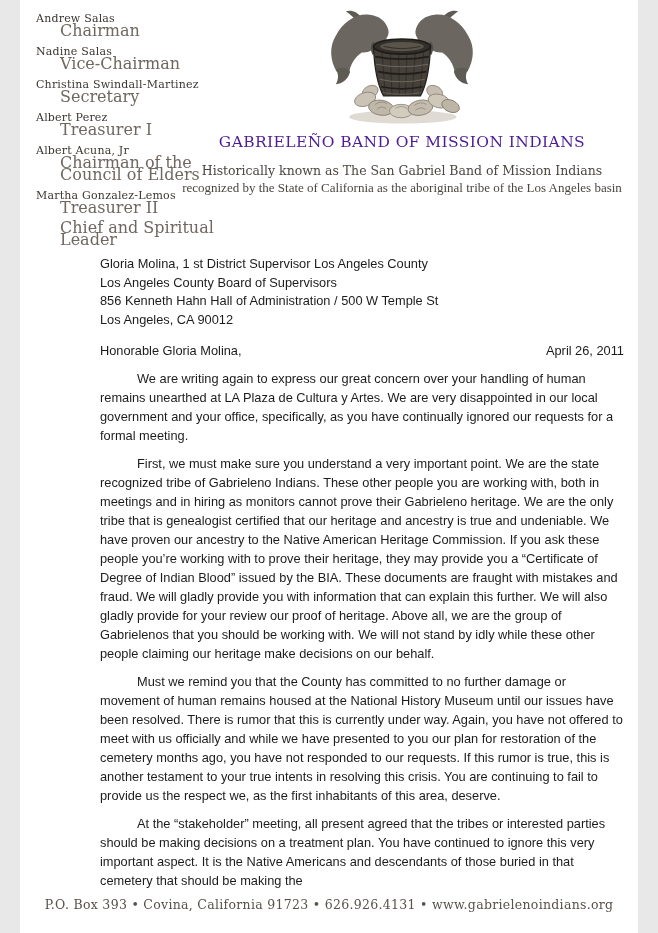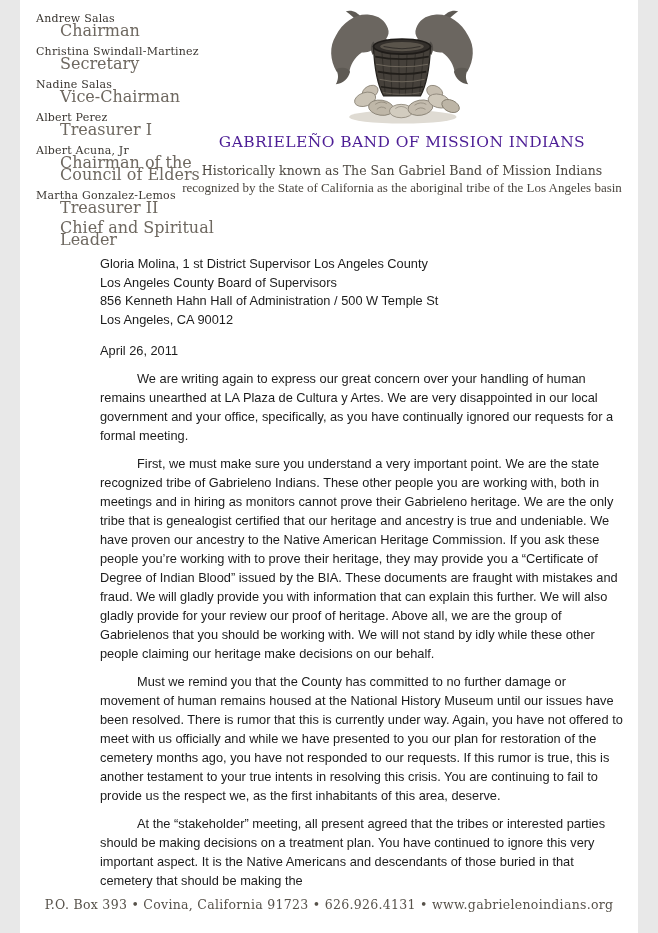--- a/index.html
+++ b/index.html
@@ -107,26 +107,26 @@
 <body>
 
 <div class="page">
 
   <aside class="officers">
     <div class="officer">
       <div class="officer-name">Andrew Salas</div>
       <div class="officer-title">Chairman</div>
     </div>
     <div class="officer">
+      <div class="officer-name">Nadine Salas</div>
+      <div class="officer-title">Vice-Chairman</div>
+    </div>
+    <div class="officer">
       <div class="officer-name">Christina Swindall-Martinez</div>
       <div class="officer-title">Secretary</div>
-    </div>
-    <div class="officer">
-      <div class="officer-name">Nadine Salas</div>
-      <div class="officer-title">Vice-Chairman</div>
     </div>
     <div class="officer">
       <div class="officer-name">Albert Perez</div>
       <div class="officer-title">Treasurer I</div>
     </div>
     <div class="officer">
       <div class="officer-name">Albert Acuna, Jr</div>
       <div class="officer-title">Chairman of the
 Council of Elders</div>
     </div>
@@ -199,20 +199,21 @@
 
   <main class="letter">
     <div class="recipient">
       <div>Gloria Molina, 1 st District Supervisor Los Angeles County</div>
       <div>Los Angeles County Board of Supervisors</div>
       <div>856 Kenneth Hahn Hall of Administration / 500 W Temple St</div>
       <div>Los Angeles, CA 90012</div>
     </div>
 
     <div class="salutation-row">
+      <span>Honorable Gloria Molina,</span>
       <span>April 26, 2011</span>
     </div>
 
     <p>We are writing again to express our great concern over your handling of human remains unearthed at LA Plaza de Cultura y Artes.  We are very disappointed in our local government and your office, specifically, as you have continually ignored our requests for a formal meeting.</p>
     <p>First, we must make sure you understand a very important point.  We are the state recognized tribe of Gabrieleno Indians. These other people you are working with, both in meetings and in hiring as monitors cannot prove their Gabrieleno heritage.  We are the only tribe that is genealogist certified that our heritage and ancestry is true and undeniable.  We have proven our ancestry to the Native American Heritage Commission.  If you ask these people you’re working with to prove their heritage, they may provide you a “Certificate of Degree of Indian Blood” issued by the BIA.  These documents are fraught with mistakes and fraud.  We will gladly provide you with information that can explain this further.  We will also gladly provide for your review our proof of heritage.  Above all, we are the group of Gabrielenos that you should be working with.  We will not stand by idly while these other people claiming our heritage make decisions on our behalf.</p>
     <p>Must we remind you that the County has committed to no further damage or movement of human remains housed at the National History Museum until our issues have been resolved.  There is rumor that this is currently under way.  Again, you have not offered to meet with us officially and while we have presented to you our plan for restoration of the cemetery months ago, you have not responded to our requests.  If this rumor is true, this is another testament to your true intents in resolving this crisis.  You are continuing to fail to provide us the respect we, as the first inhabitants of this area, deserve.</p>
     <p>At the “stakeholder” meeting, all present agreed that the tribes or interested parties should be making decisions on a treatment plan.  You have continued to ignore this very important aspect.  It is the Native Americans and descendants of those buried in that cemetery that should be making the</p>
   </main>
 
   <footer class="page-footer">P.O. Box 393  •  Covina, California 91723  •  626.926.4131  •  www.gabrielenoindians.org</footer>

